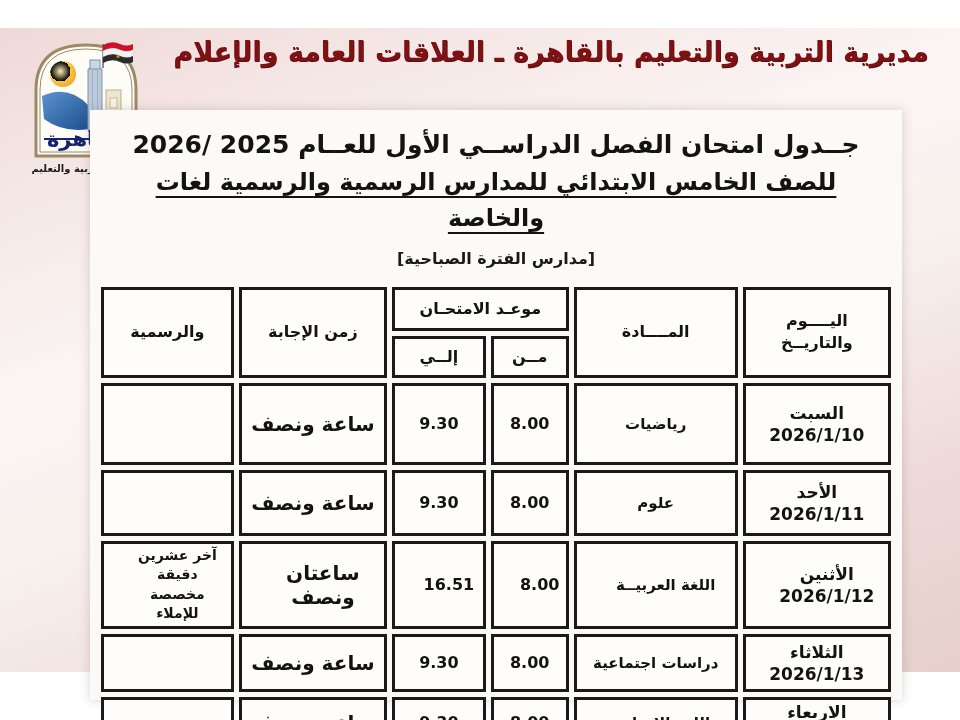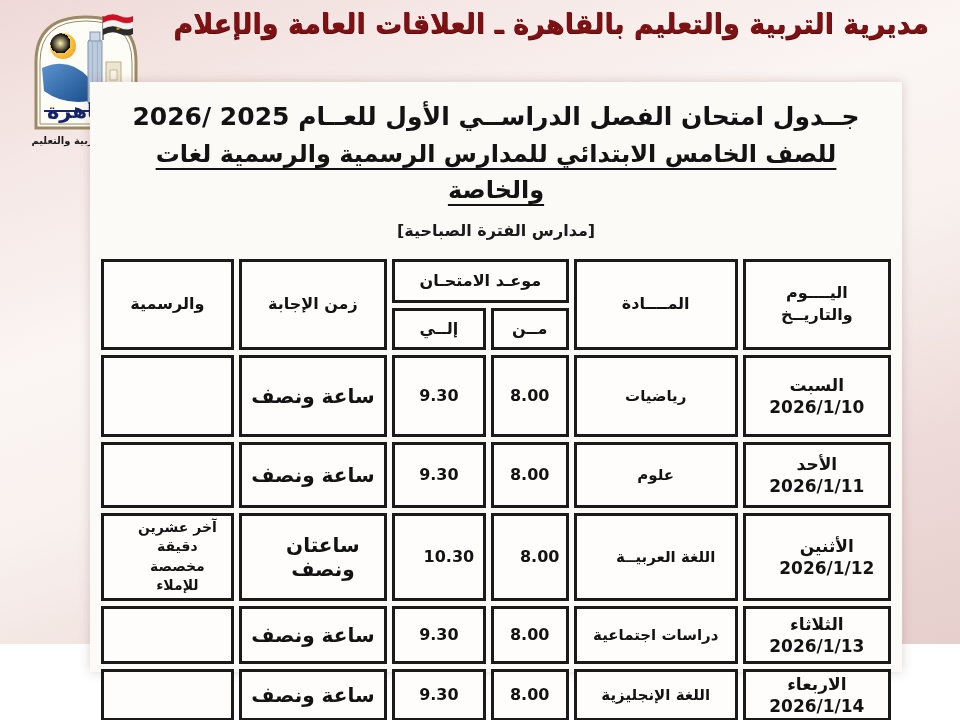--- a/index.html
+++ b/index.html
@@ -6,20 +6,21 @@
   body {
     width: 960px; height: 720px;
     font-family: "DejaVu Sans", sans-serif;
     overflow: hidden;
   }
   .screen {
     position: relative; width: 960px; height: 644px;
     background: linear-gradient(160deg,
       #eed9d8 0%, #f5e8e6 18%, #fbf5f3 38%, #f8f1ee 55%,
       #eedbd9 78%, #e6cfcd 100%);
+    margin-top: 28px;
   }
 
   
   .top-banner {
     position: absolute; left: 148px; right: 6px; top: 8px;
     direction: rtl; text-align: center;
     font-size: 27px; font-weight: bold; color: #7d1113;
     letter-spacing: 0.5px;
     text-shadow: 0.5px 0.5px 0 #5a0c0c;
   }
@@ -189,21 +190,21 @@
           <td class="cell-duration">ساعة ونصف</td>
           <td class="cell-notes"></td>
         </tr>
         <tr class="r2">
           <td>
             <div class="day-name">الأثنين</div>
             <div class="day-date">2026/1/12</div>
           </td>
           <td class="cell-subject">اللغة العربيــة</td>
           <td class="cell-time">8.00</td>
-          <td class="cell-time">10.30</td>
+          <td class="cell-time">16.51</td>
           <td class="cell-duration">ساعتان ونصف</td>
           <td class="cell-notes">آخر عشرين دقيقة مخصصة للإملاء</td>
         </tr>
         <tr class="r3">
           <td>
             <div class="day-name">الثلاثاء</div>
             <div class="day-date">2026/1/13</div>
           </td>
           <td class="cell-subject">دراسات اجتماعية</td>
           <td class="cell-time">8.00</td>

